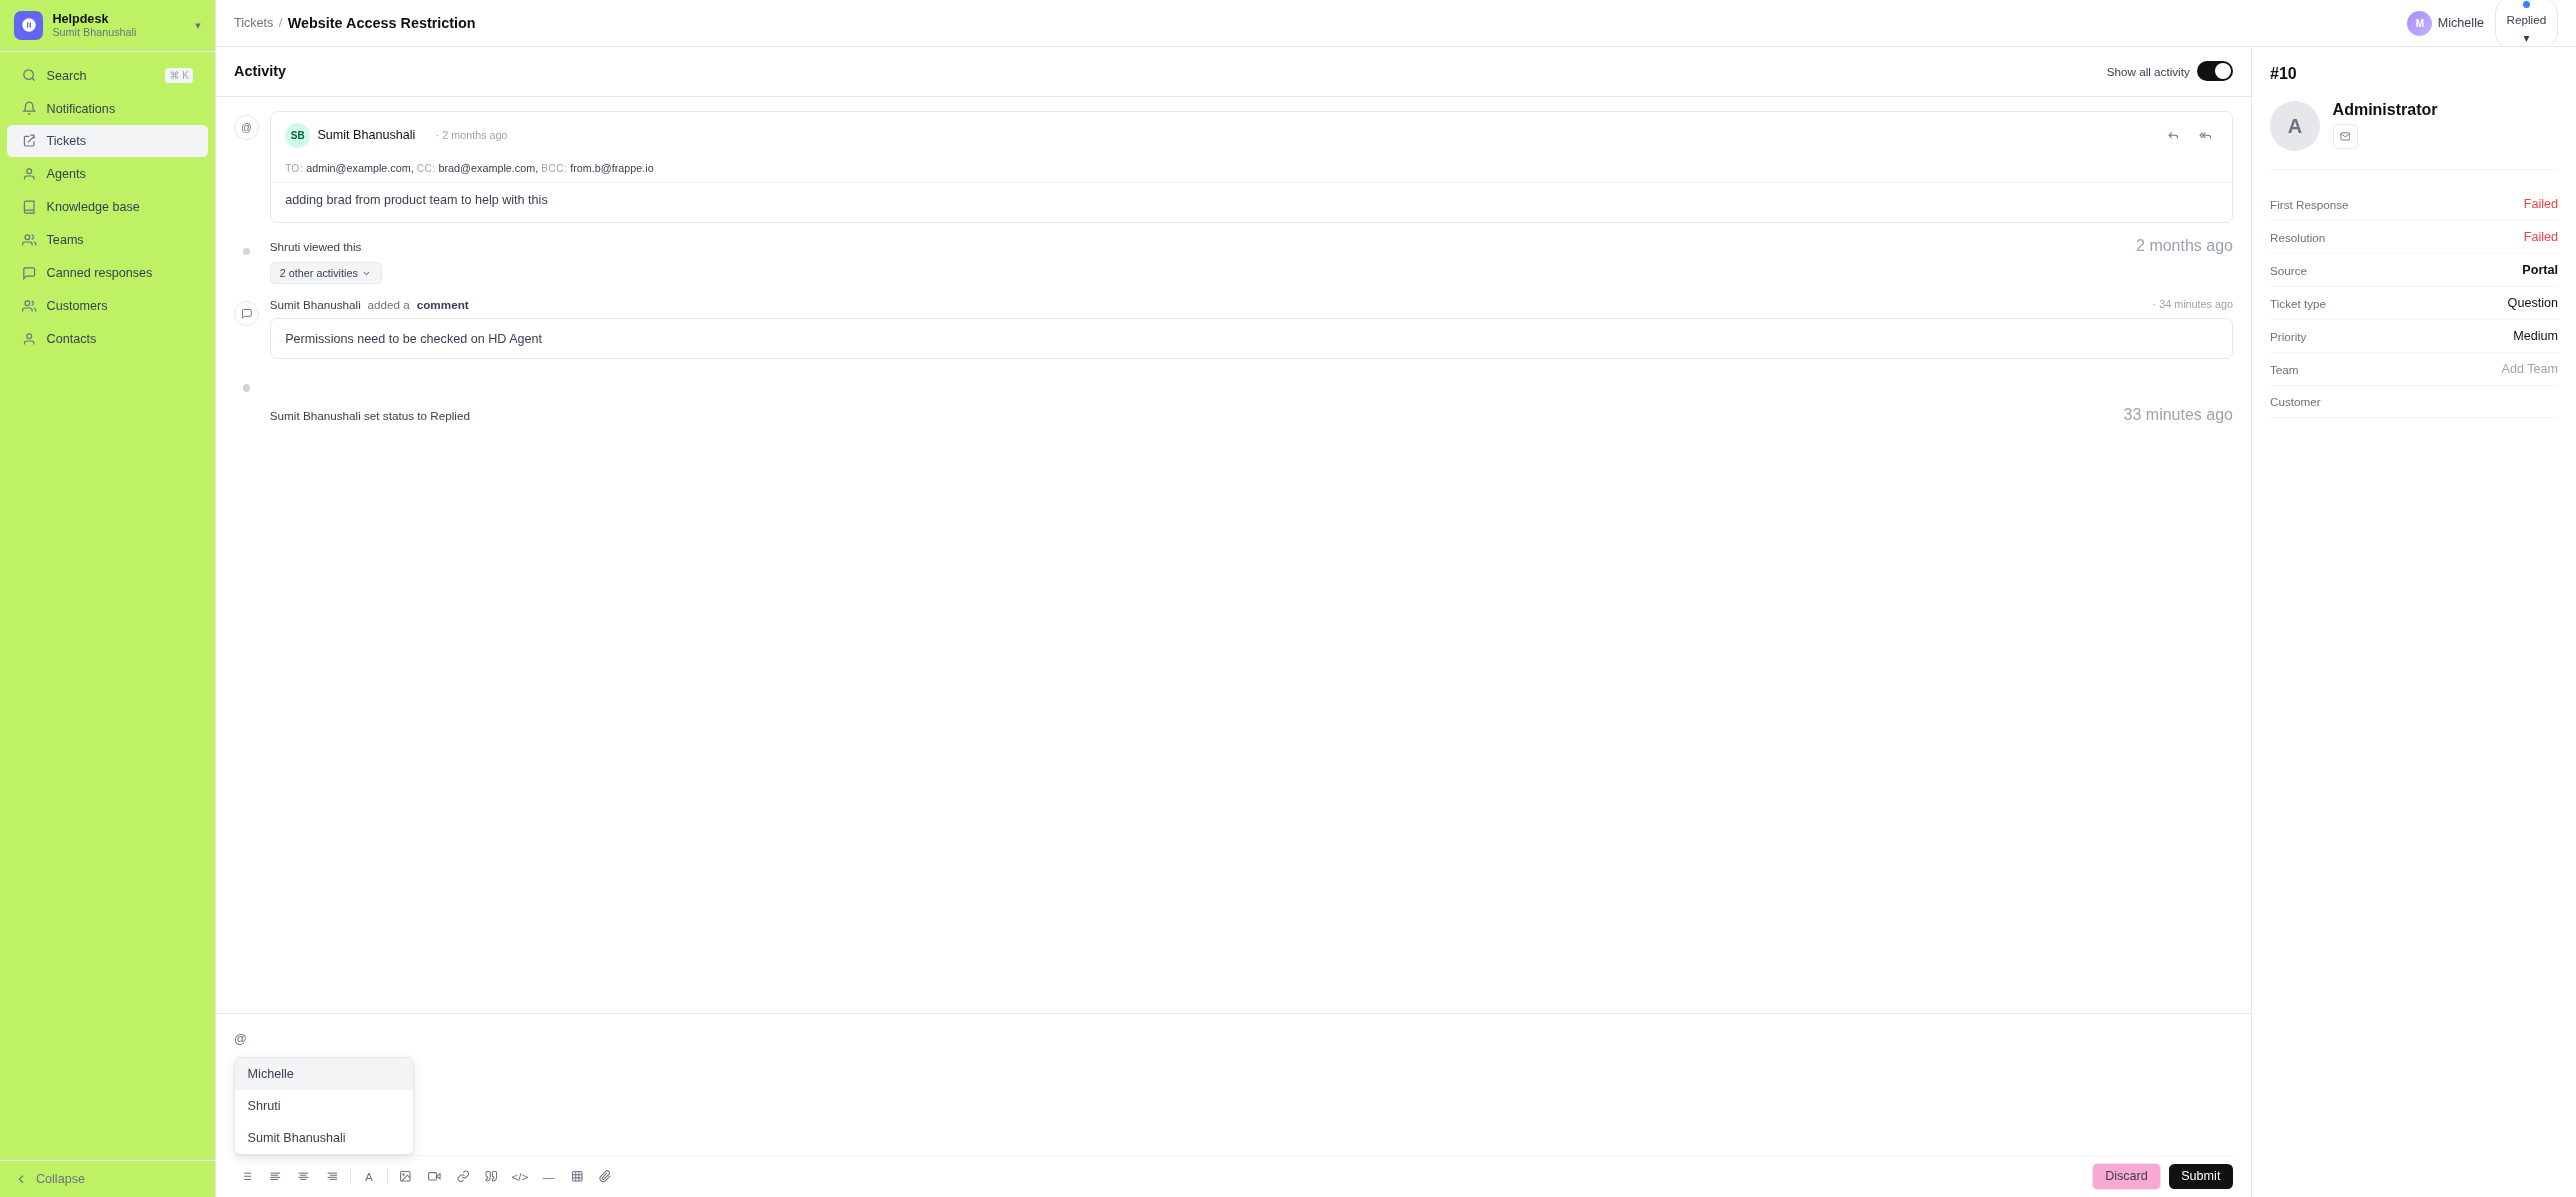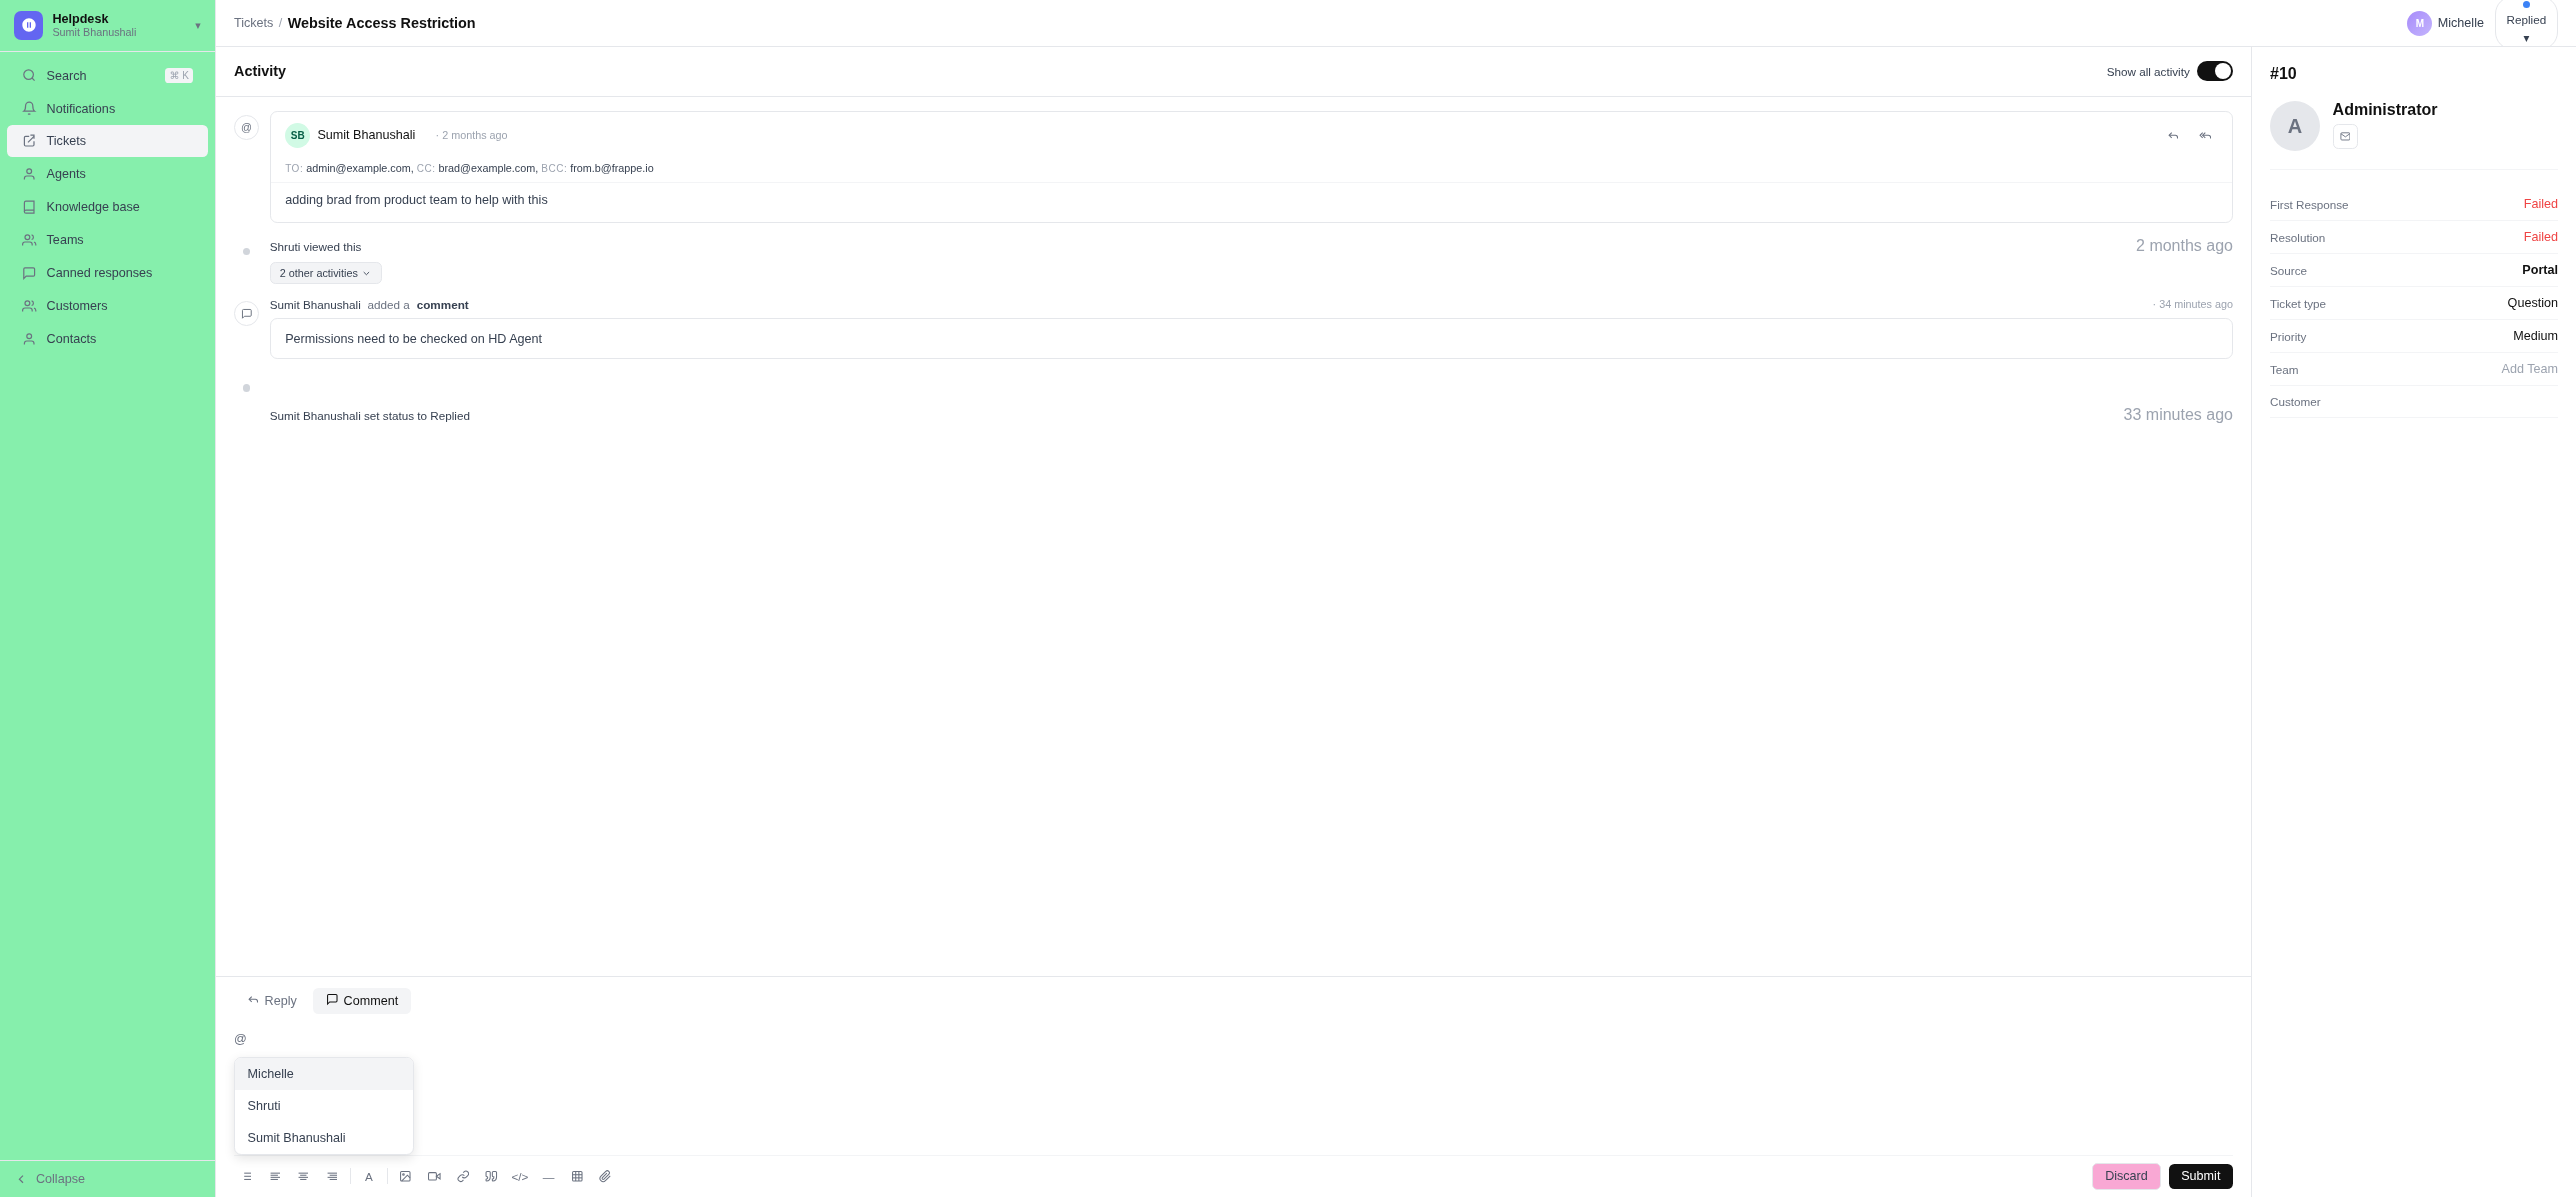--- a/index.html
+++ b/index.html
@@ -1,19 +1,19 @@
 <!DOCTYPE html>
 <html style="font-size:14.4px"><head>
   <meta charset="utf-8">
   <style>
     * { box-sizing: border-box; margin: 0; padding: 0; }
     body { font-family: -apple-system, BlinkMacSystemFont, 'Segoe UI', sans-serif; background: #fff; display: flex; height: 100vh; overflow: hidden; font-size: 12.6px; }
 
     
-    .sidebar { width: 216px; background: #86efac; border-right: 0.9px solid #e5e7eb; display: flex; flex-direction: column; padding: 0; flex-shrink: 0; }
+    .sidebar { width: 216px; background: #bef264; border-right: 0.9px solid #e5e7eb; display: flex; flex-direction: column; padding: 0; flex-shrink: 0; }
     .sidebar-header { display: flex; align-items: center; padding: 10.8px 14.4px; border-bottom: 0.9px solid #e5e7eb; gap: 9px; }
     .sidebar-logo { width: 29px; height: 29px; background: #6366f1; border-radius: 7.2px; display: flex; align-items: center; justify-content: center; }
     .sidebar-logo svg { width: 16px; height: 16px; fill: white; }
     .sidebar-brand { flex: 1; }
     .sidebar-brand-name { font-weight: 600; font-size: 12.6px; color: #111; }
     .sidebar-brand-sub { font-size: 10.8px; color: #6b7280; }
     .sidebar-chevron { color: #6b7280; font-size: 10.8px; cursor: pointer; }
     .sidebar-nav { flex: 1; padding: 7.2px 0; }
     .sidebar-item { display: flex; align-items: center; gap: 9px; padding: 8px 14.4px; color: #374151; cursor: pointer; border-radius: 5.4px; margin: 0.9px 7.2px; }
     .sidebar-item.active { background: #f3f4f6; }
@@ -383,39 +383,20 @@
                 <strong>Sumit Bhanushali</strong> set status to Replied
               </span>
               <span class="activity-row-time">33 minutes ago</span>
             </div>
           </div>
         </div>
 
       </div>
 
       <div class="reply-bar">
-        <div class="reply-tabs">
-          <div class="reply-tab">
-            <span class="reply-tab-icon">
-              <svg width="12.6" height="12.6" viewBox="0 0 24 24" fill="none" stroke="currentColor" stroke-width="2">
-                  <polyline points="9 17 4 12 9 7"></polyline>
-                  <path d="M20 18v-2a4 4 0 0 0-4-4H4"></path>
-                </svg>
-            </span>
-            <span>Reply</span>
-          </div>
-          <div class="reply-tab active">
-            <span class="reply-tab-icon">
-              <svg width="12.6" height="12.6" viewBox="0 0 24 24" fill="none" stroke="currentColor" stroke-width="2">
-                  <path d="M21 15a2 2 0 0 1-2 2H7l-4 4V5a2 2 0 0 1 2-2h14a2 2 0 0 1 2 2z"></path>
-                </svg>
-            </span>
-            <span>Comment</span>
-          </div>
-        </div>
 
         <div class="reply-editor">
           <div class="at-symbol">@</div>
         </div>
 
         <div class="mention-dropdown">
           <div class="mention-option highlighted">Michelle</div>
           <div class="mention-option">Shruti</div>
           <div class="mention-option">Sumit Bhanushali</div>
         </div>

